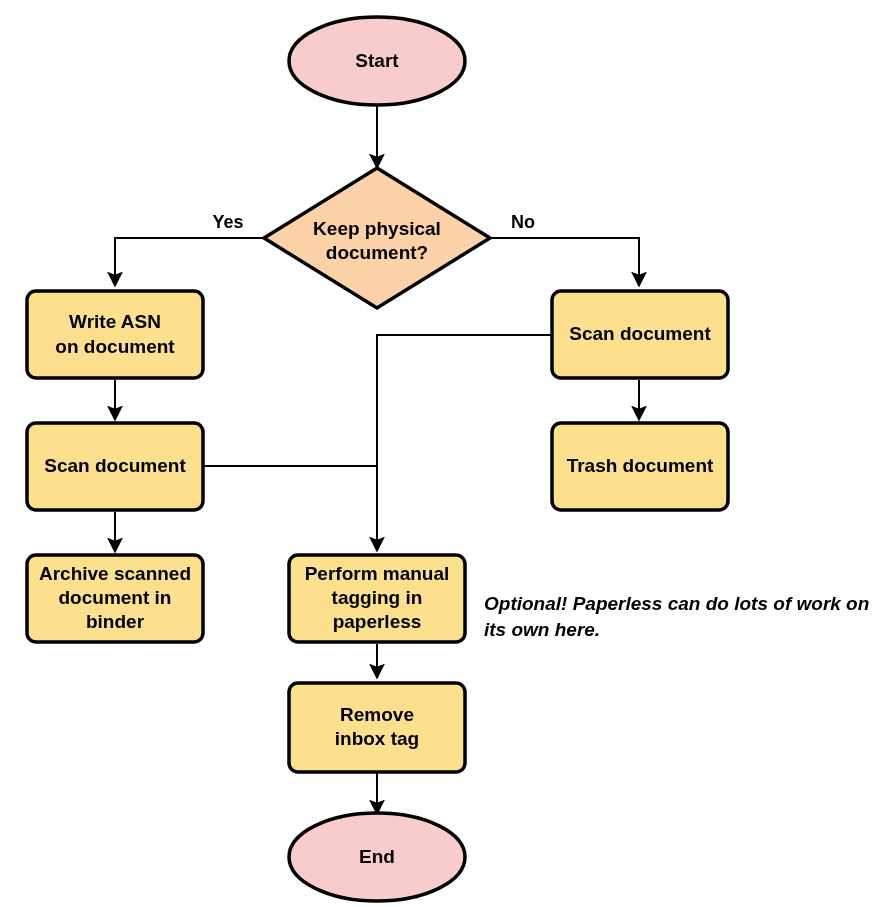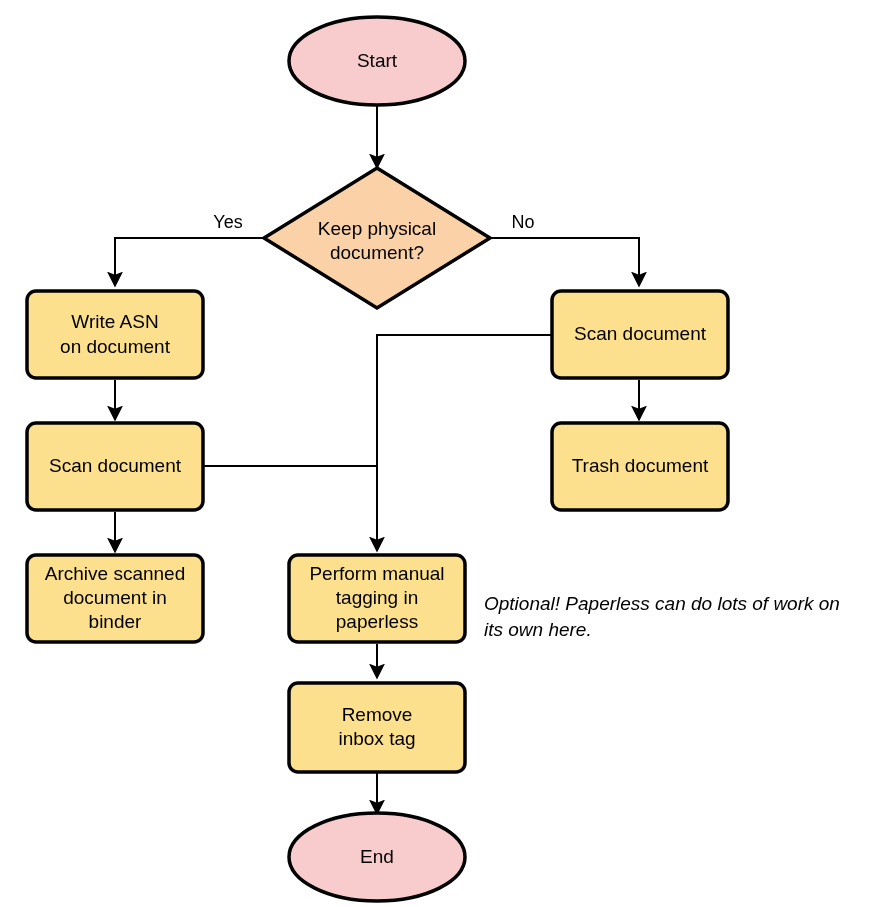--- a/index.html
+++ b/index.html
@@ -10,20 +10,21 @@
   body {
     width: 888px;
     height: 907px;
     font-family: "Liberation Sans", sans-serif;
     overflow: hidden;
   }
   #flowchart-root {
     position: relative;
     width: 745px;
     height: 907px;
+    font-weight: bold;
   }
   svg.flow-canvas {
     display: block;
     width: 888px;
     height: 907px;
   }
   .node-shape {
     stroke: #000000;
     stroke-width: 3;
   }

